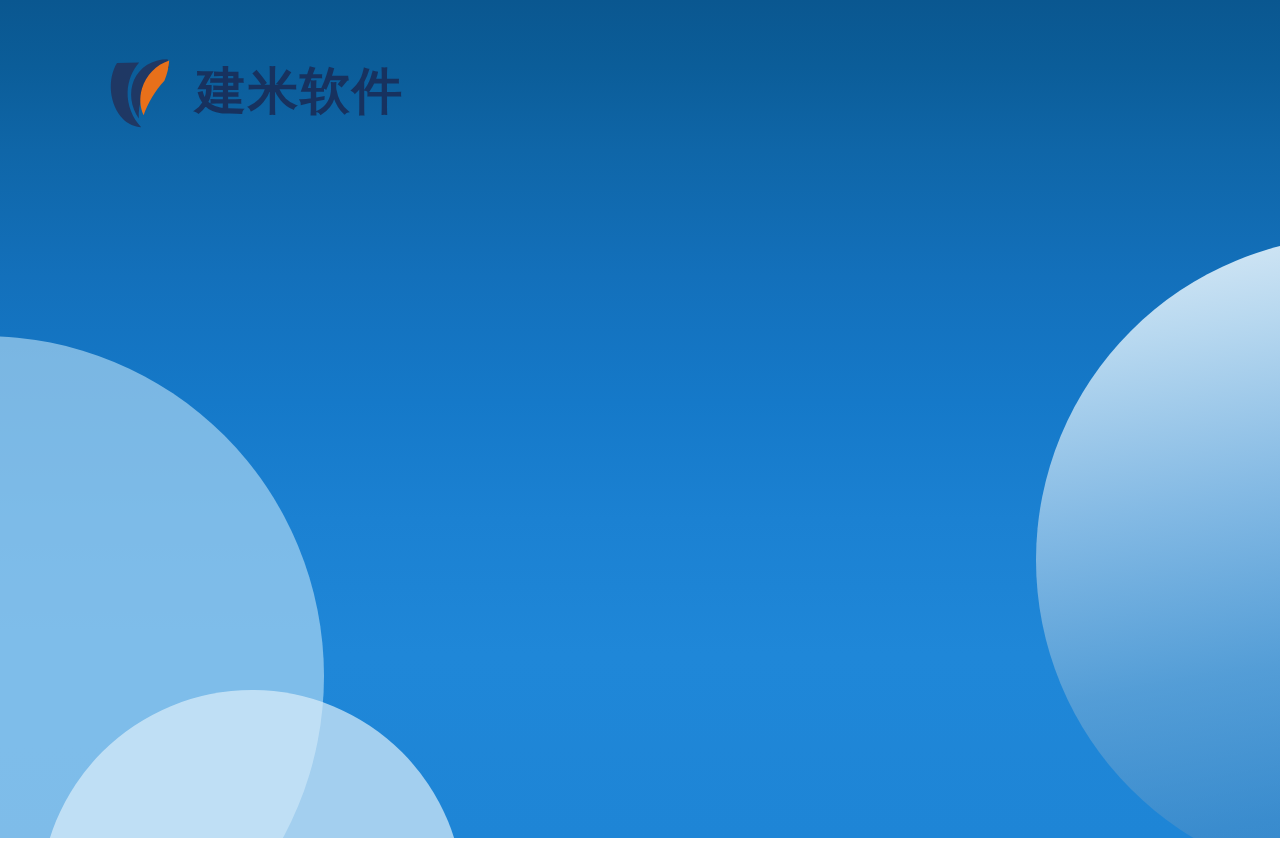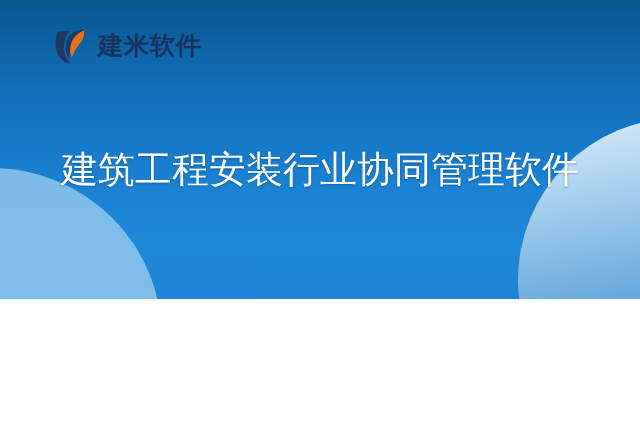--- a/index.html
+++ b/index.html
@@ -3,21 +3,21 @@
 <meta charset="utf-8">
 <style>
   html, body {
     margin: 0;
     padding: 0;
     background: #ffffff;
   }
   #banner {
     position: relative;
     width: 640px;
-    height: 299px;
+    height: 419px;
     overflow: hidden;
     
     background: linear-gradient(180deg,
         #0a5790 0%,
         #0b5d99 8%,
         #0f66a8 18%,
         #1370bb 33%,
         #1579c9 48%,
         #1b81d2 62%,
         #1f87d8 78%,
@@ -125,16 +125,15 @@
       <path d="M31.8 4.6 C 24.2 4.6, 17.8 8.6, 15.0 15.0 C 12.4 21.0, 13.4 28.6, 17.4 34.2
                C 17.0 27.0, 19.6 20.0, 24.6 14.8 C 27.0 12.2, 29.4 10.4, 32.6 8.8 Z" fill="#1f3864"></path>
 
       <path d="M32.6 5.2 C 26.0 7.4, 21.0 12.6, 19.0 19.2 C 17.6 23.8, 18.0 28.6, 19.8 32.6
                C 22.0 26.4, 25.6 20.4, 30.2 15.4 C 31.6 12.0, 32.4 8.6, 32.6 5.2 Z" fill="#e8701a"></path>
     </svg>
     <span id="logo-wordmark">建米软件</span>
   </div>
 
   <div id="headline">
-    <span class="hl-line">建筑工程安装行业协同管理软件</span>
   </div>
 
 </div>
 
 </body></html>

